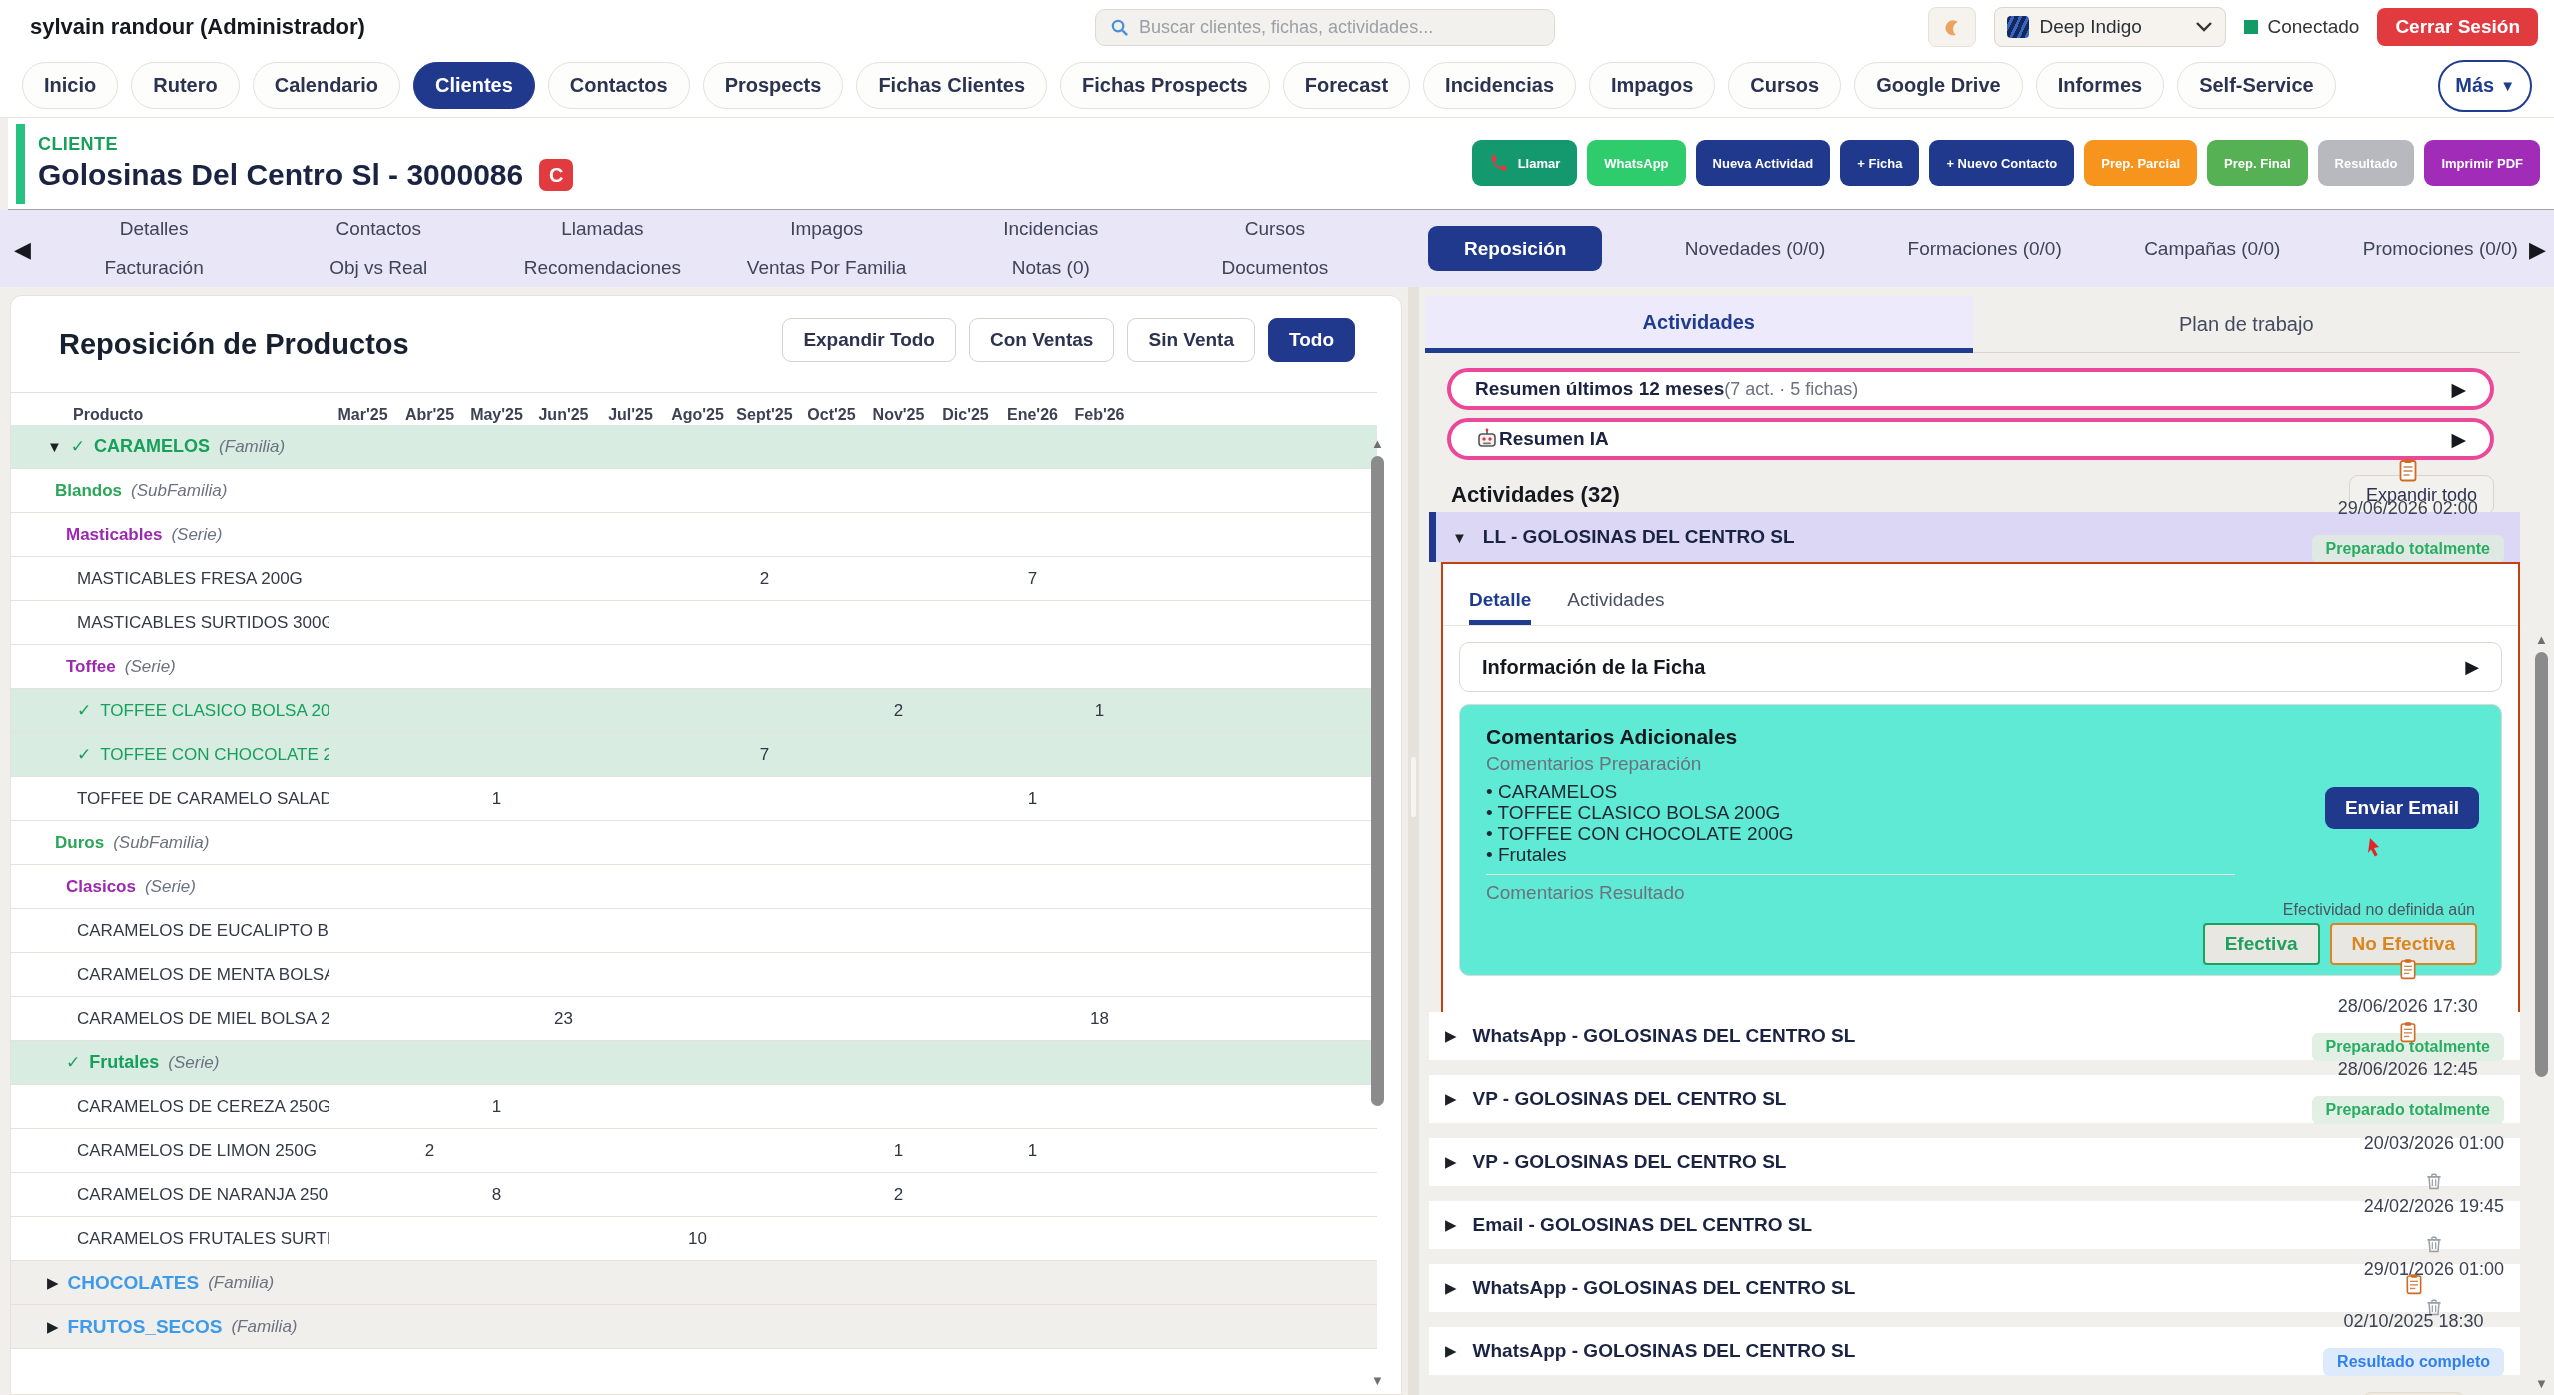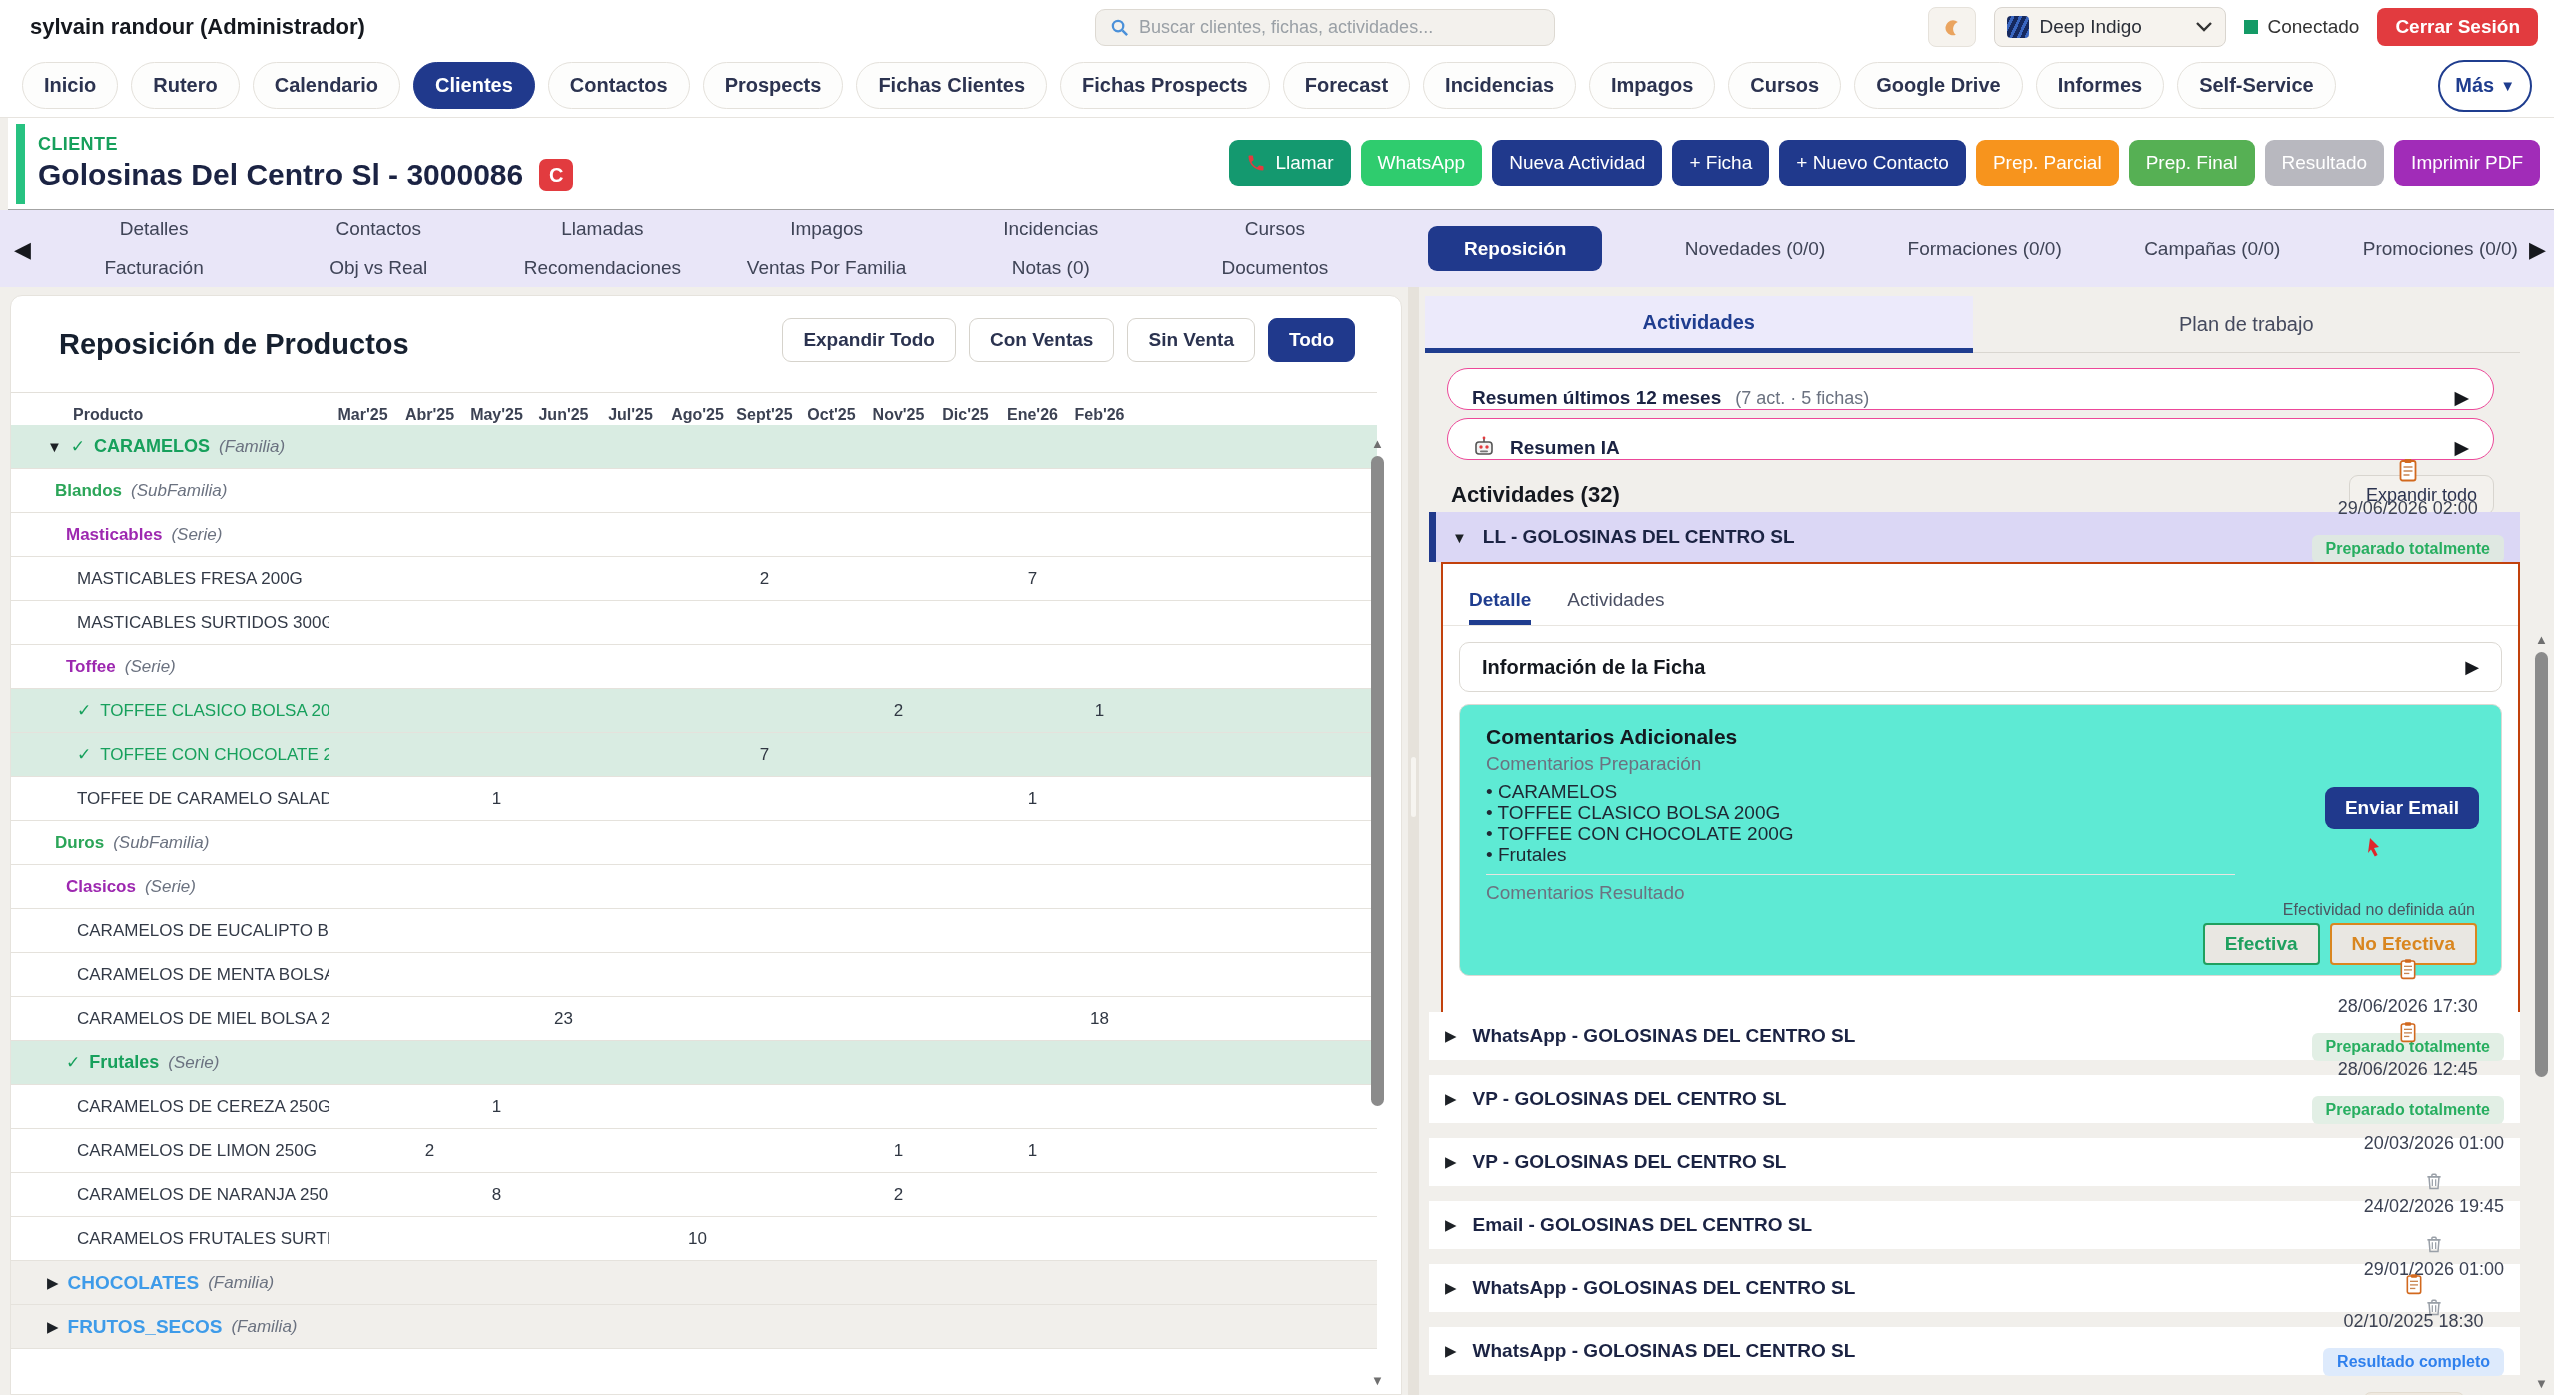--- a/index.html
+++ b/index.html
@@ -27,21 +27,21 @@
   .pill.active { background:#20398c; color:#fff; border-color:#20398c; }
   .more { margin-left:auto; border:2px solid #1f3d8f; color:#1f3d8f; font-weight:bold; border-radius:28px; height:52px; padding:0 15px; background:#fff; display:flex; align-items:center; gap:6px; font-size:20px; white-space:nowrap; }
 
   
   .clienthead { position:absolute; top:118px; left:8px; right:0; height:92px; background:#fff; border-bottom:1px solid #a3a3a3; }
   .greenbar { position:absolute; left:8px; top:6px; width:9px; height:80px; background:#27c281; }
   .kind { position:absolute; left:30px; top:16px; color:#17a05c; font-weight:bold; font-size:18px; letter-spacing:.4px; }
   .cname { position:absolute; left:30px; top:40px; font-size:30px; font-weight:bold; color:#1b2343; display:flex; align-items:center; gap:16px; white-space:nowrap; }
   .cbadge { width:34px; height:32px; background:#e23b3f; color:#fff; border-radius:7px; display:flex; align-items:center; justify-content:center; font-size:20px; font-weight:bold; }
   .actions { position:absolute; right:14px; top:22px; display:flex; gap:10px; }
-  .abtn { height:46px; padding:0 17px; border:none; border-radius:9px; color:#fff; font-size:19px; font-weight:normal; display:flex; align-items:center; gap:9px; white-space:nowrap; cursor:pointer;justify-content:center; }
+  .abtn { height:46px; padding:0 17px; border:none; border-radius:9px; color:#fff; font-size:13px; font-weight:bold; display:flex; align-items:center; gap:9px; white-space:nowrap; cursor:pointer;justify-content:center; }
 
   
   .tabstrip { position:absolute; top:210px; left:0; right:0; height:77px; background:#e9e6f8; }
   .strip-arrow { position:absolute; top:27px; font-size:22px; color:#16181d; }
   .lefttabs { position:absolute; left:42px; top:0; width:1345px; height:100%; display:grid; grid-template-columns:repeat(6,1fr); grid-template-rows:1fr 1fr; align-items:center; justify-items:center; font-size:19px; color:#3f4457; }
   .lefttabs .cell { cursor:pointer; white-space:nowrap; }
   .righttabs { position:absolute; left:1428px; right:36px; top:0; height:100%; display:flex; align-items:center; justify-content:space-between; font-size:19px; color:#3f4457; }
   .righttabs .rtab { cursor:pointer; white-space:nowrap; }
   .righttabs .rtab.active { background:#20398c; color:#fff; font-weight:bold; height:45px; padding:0 36px; border-radius:9px; display:flex; align-items:center; }
 
@@ -81,21 +81,21 @@
   .vdivider { position:absolute; left:1408px; top:287px; width:11px; bottom:0; background:#e6e2db; }
   .vdivider .grip { position:absolute; left:3px; top:470px; width:5px; height:60px; border-radius:3px; background:#f6f4f0; }
 
   
   .rightpanel { position:absolute; left:1425px; top:287px; right:0; bottom:0; }
   .rp-tabs { position:absolute; left:0; top:9px; right:34px; height:57px; display:flex; }
   .rp-tab { flex:1; display:flex; align-items:center; justify-content:center; font-size:20px; cursor:pointer; }
   .rp-tab.active { background:#eceafb; color:#1f3d8f; font-weight:bold; border-bottom:5px solid #1f3d8f; }
   .rp-tab.idle { background:#f1efeb; color:#454a5e; border-bottom:1px solid #d9d6d0; }
 
-  .sumpill { position:absolute; left:22px; right:60px; height:42px; background:#fff; border:1px solid #ec4899; border-radius:24px; display:flex; align-items:flex-end; padding:0 24px; gap:14px; }
+  .sumpill { position:absolute; left:22px; right:60px; height:42px; background:#fff; border:4px solid #ec4899; border-radius:24px; display:flex; align-items:center; padding:0 24px; }
   .sp-title { font-weight:bold; color:#1b2343; font-size:19px; white-space:nowrap; }
   .sp-detail { color:#6b7280; font-size:18px; white-space:nowrap; }
   .sp-arrow { margin-left:auto; color:#16181d; font-size:19px; }
 
   .act-header { position:absolute; left:26px; top:188px; right:60px; display:flex; align-items:center; }
   .act-title { font-size:22px; font-weight:bold; color:#14181f; }
   .expand-all { margin-left:auto; height:40px; padding:0 16px; background:#f3f1ed; border:1px solid #d8d5cf; border-radius:9px; font-size:18px; color:#2b3350; cursor:pointer; }
 
   .exprow { position:absolute; left:4px; right:34px; top:225px; height:50px; background:#dbd7f5; border-left:7px solid #20398c; display:flex; align-items:center; gap:16px; padding:0 16px; }
   .exprow .arr { color:#1d2126; font-size:15px; }

